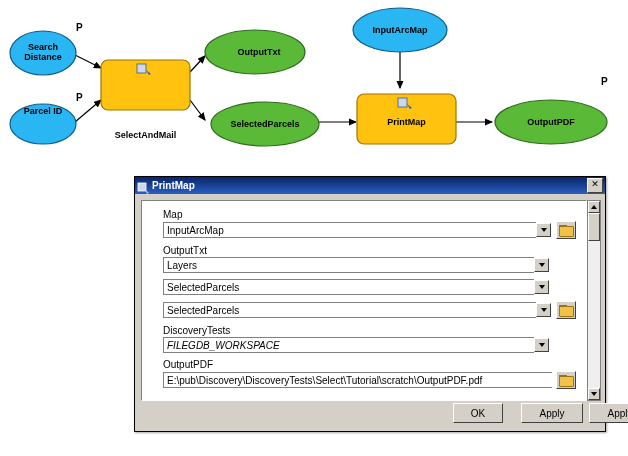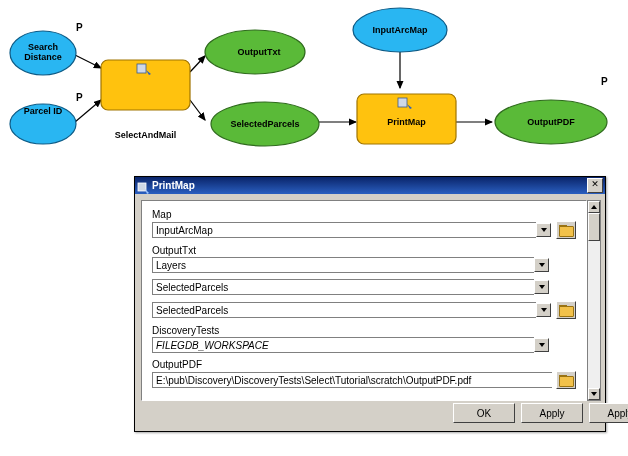--- a/index.html
+++ b/index.html
@@ -109,20 +109,21 @@
     background: #ffffff;
     border-top: 1px solid #808080;
     border-left: 1px solid #808080;
     border-right: 1px solid #ffffff;
     border-bottom: 1px solid #ffffff;
     box-sizing: border-box;
     overflow: hidden;
   }
   #params-inner {
     padding: 8px 10px 0 10px;
+    margin-left: 11px;
   }
   .field-block {
     margin-bottom: 6px;
   }
   .field-label {
     font-size: 10px;
     color: #000000;
     margin-bottom: 1px;
     line-height: 11px;
   }
@@ -459,19 +460,19 @@
         </div>
       <div class="sb-thumb"></div>
       <div class="sb-btn sb-down">
           <span class="tri-down"></span>
         </div>
     </div>
 
   </div>
 
   <div id="dialog-buttons">
-    <div class="dlg-btn" style="left:318px; width:62px;">OK</div>
+    <div class="dlg-btn" style="left:318px; width:50px;">OK</div>
     <div class="dlg-btn" style="left:386px; width:62px;">Apply</div>
     <div class="dlg-btn" style="left:454px; width:62px;">Apply</div>
 
   </div>
 
 </div>
 
 </body></html>

